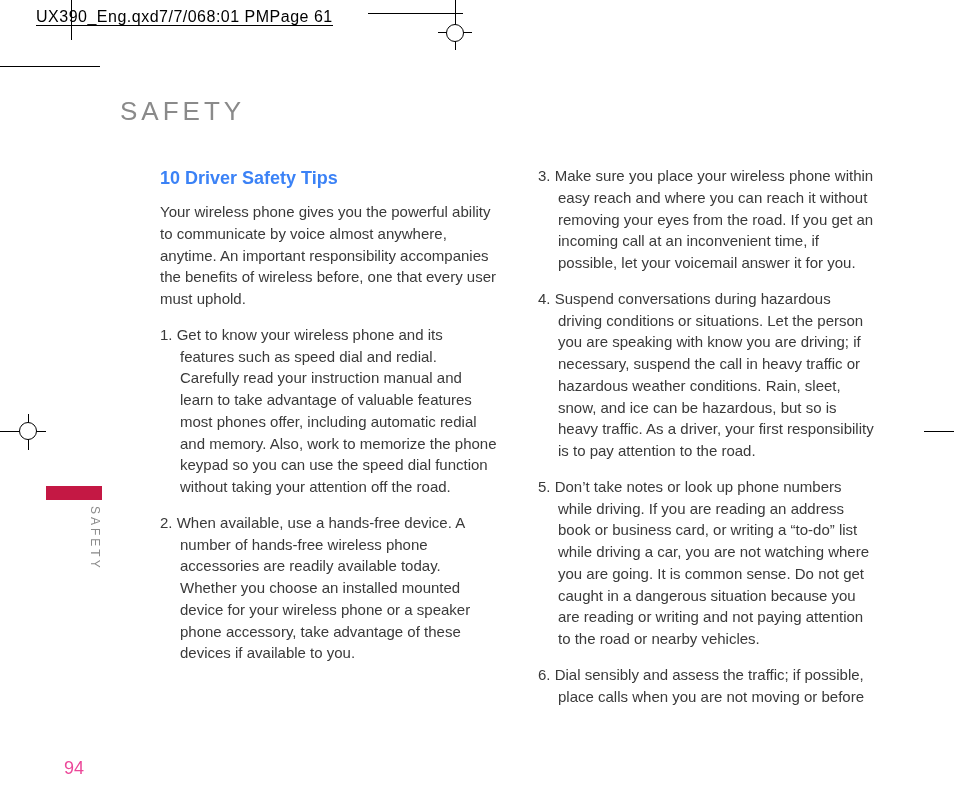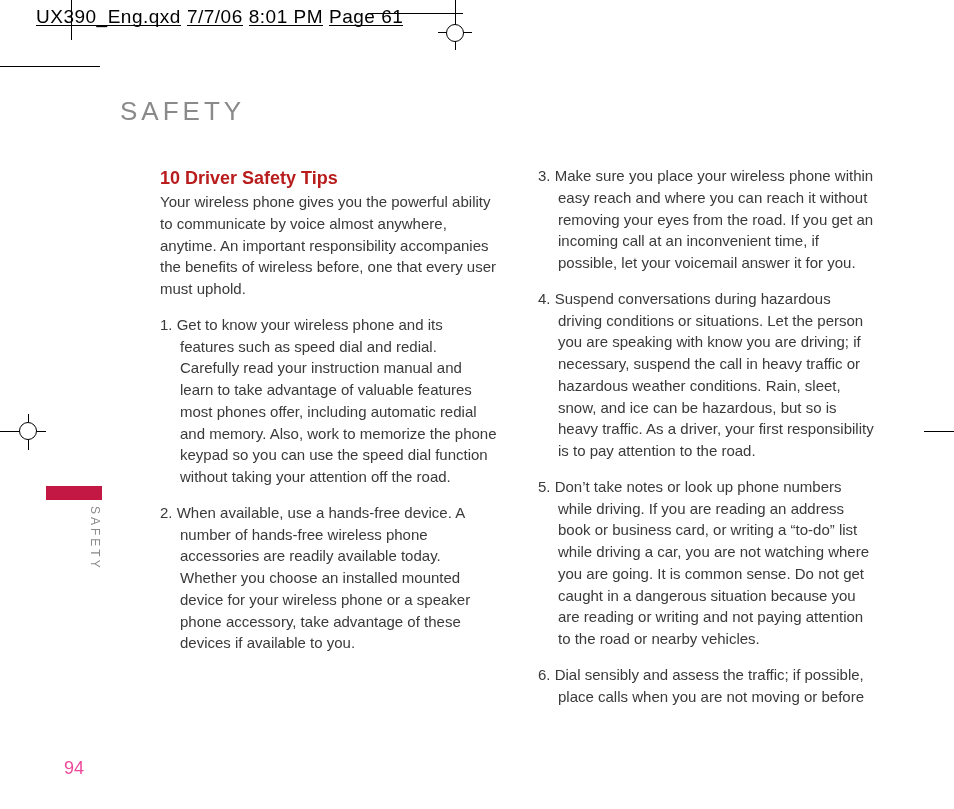--- a/index.html
+++ b/index.html
@@ -9,27 +9,27 @@
     background: #fff;
     font-family: "Gill Sans", "Gill Sans MT", "Lucida Sans", "Lucida Grande", sans-serif;
     position: relative;
     overflow: hidden;
     color: #333;
   }
   .slug-line {
     position: absolute;
     top: 8px;
     left: 36px;
-    font-size: 19px;
+    font-size: 16px;
     letter-spacing: 0.5px;
     font-family: Arial, sans-serif;
     color: #000;
     display: flex;
     align-items: center;
-    gap: 6px;
+    gap: 0;
   }
   .slug-underline { border-bottom: 1px solid #000; display:inline-block; height:18px; line-height:18px; }
   .reg-marks { position:absolute; inset:0; pointer-events:none; }
   .reg-top-h { position:absolute; top:13px; left:368px; width:95px; height:1px; background:#000; }
   .reg-top-v { position:absolute; top:0; left:455px; width:1px; height:38px; background:#000; }
   .reg-top-c { position:absolute; top:24px; left:446px; width:18px; height:18px; border:1px solid #000; border-radius:50%; background:#fff; }
   .reg-top-ch { position:absolute; top:32px; left:438px; width:34px; height:1px; background:#000; }
   .reg-top-cv { position:absolute; top:16px; left:455px; width:1px; height:34px; background:#000; }
   .reg-left-h { position:absolute; top:431px; left:0; width:30px; height:1px; background:#000; }
   .reg-left-c { position:absolute; top:422px; left:19px; width:18px; height:18px; border:1px solid #000; border-radius:50%; background:#fff; }
@@ -51,23 +51,24 @@
     font-weight: 300;
     margin-bottom: 38px;
   }
   .columns {
     display:flex;
     gap: 40px;
   }
   .col { flex:1; font-size:15px; line-height:1.45; color:#3a3a3a; }
   .col p { margin-bottom: 14px; }
   .section-title {
-    color:#b91c1c;
+    color:#3b82f6;
     font-size:18px;
     font-weight:600;
+    margin-bottom:10px;
   }
   ol.tips { list-style:none; padding:0; }
   ol.tips li { margin-bottom:14px; padding-left:20px; text-indent:-20px; }
   ol.tips li .num { display:inline; }
   .side-tab {
     position:absolute;
     left:-24px;
     top:420px;
     width:56px;
   }

